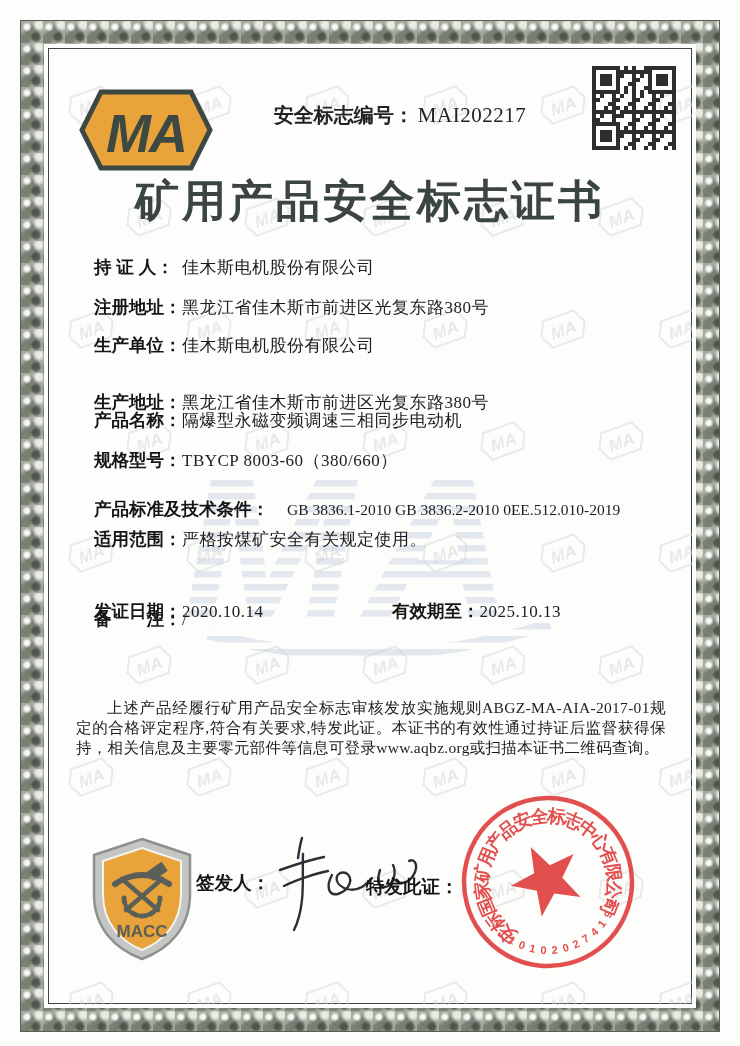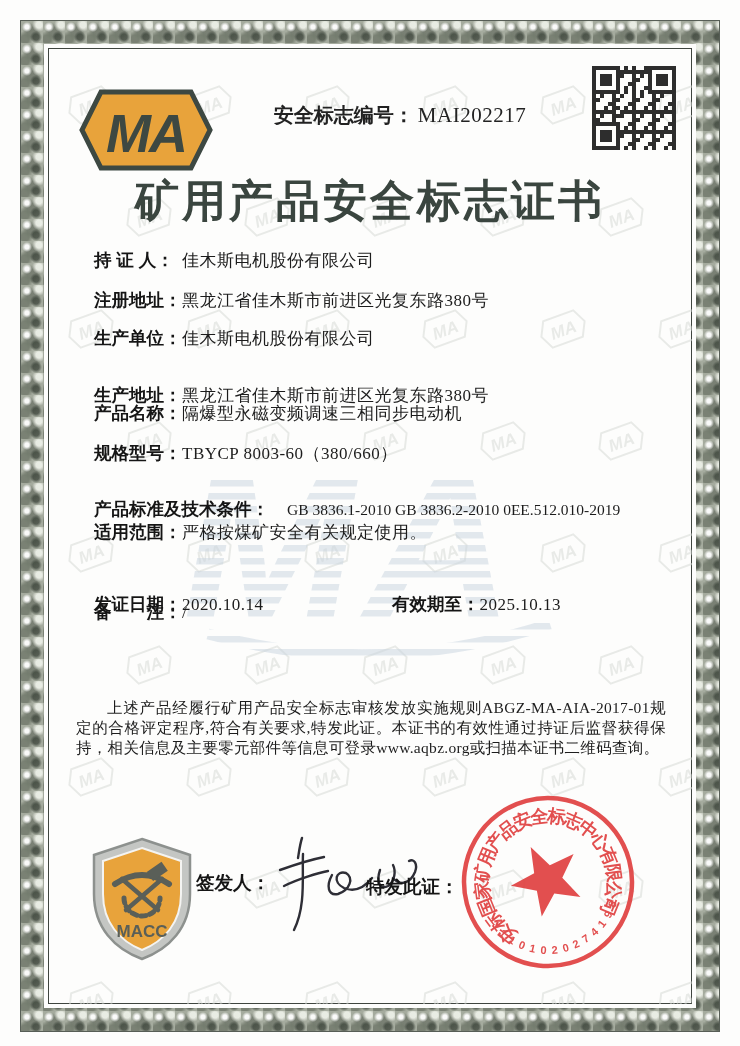--- a/index.html
+++ b/index.html
@@ -27,21 +27,21 @@
   .certno .lbl{font-family:"Liberation Sans", sans-serif;font-weight:bold;font-size:20px;color:#222;}
   .certno .num{font-family:"Liberation Serif", serif;font-size:21px;color:#222;letter-spacing:.5px;}
   .qr{position:absolute;left:592px;top:66px;}
 
   .title{position:absolute;top:172px;left:0;width:100%;text-align:center;margin:0;
          font-size:44px;font-weight:bold;color:#3a453f;letter-spacing:3px;
          font-family:"Liberation Serif", serif;}
 
   .row{position:absolute;left:94px;right:56px;display:flex;align-items:baseline;white-space:nowrap;}
   .row .lab{font-family:"Liberation Sans", sans-serif;font-weight:bold;font-size:17.5px;color:#151515;
-            min-width:88px;flex:none;}
+            min-width:88px;flex:none;margin-top:7px;}
   .row .val{font-family:"Liberation Serif", serif;font-size:17px;color:#1c1c1c;letter-spacing:.5px;}
   .row.long .lab{min-width:0;margin-right:18px;}
   .row.long .val{font-size:15.5px;letter-spacing:0;margin-top:20px;}
   .row.dates .val1{width:210px;flex:none;}
   .row.dates .lab2{font-family:"Liberation Sans", sans-serif;font-weight:bold;font-size:17.5px;color:#151515;}
 
   .statement{position:absolute;left:76px;top:698px;width:590px;margin:0;
              font-size:15.5px;line-height:20px;text-align:justify;text-indent:2em;
              color:#1d1d1d;font-family:"Liberation Serif", serif;letter-spacing:.3px;}
 

